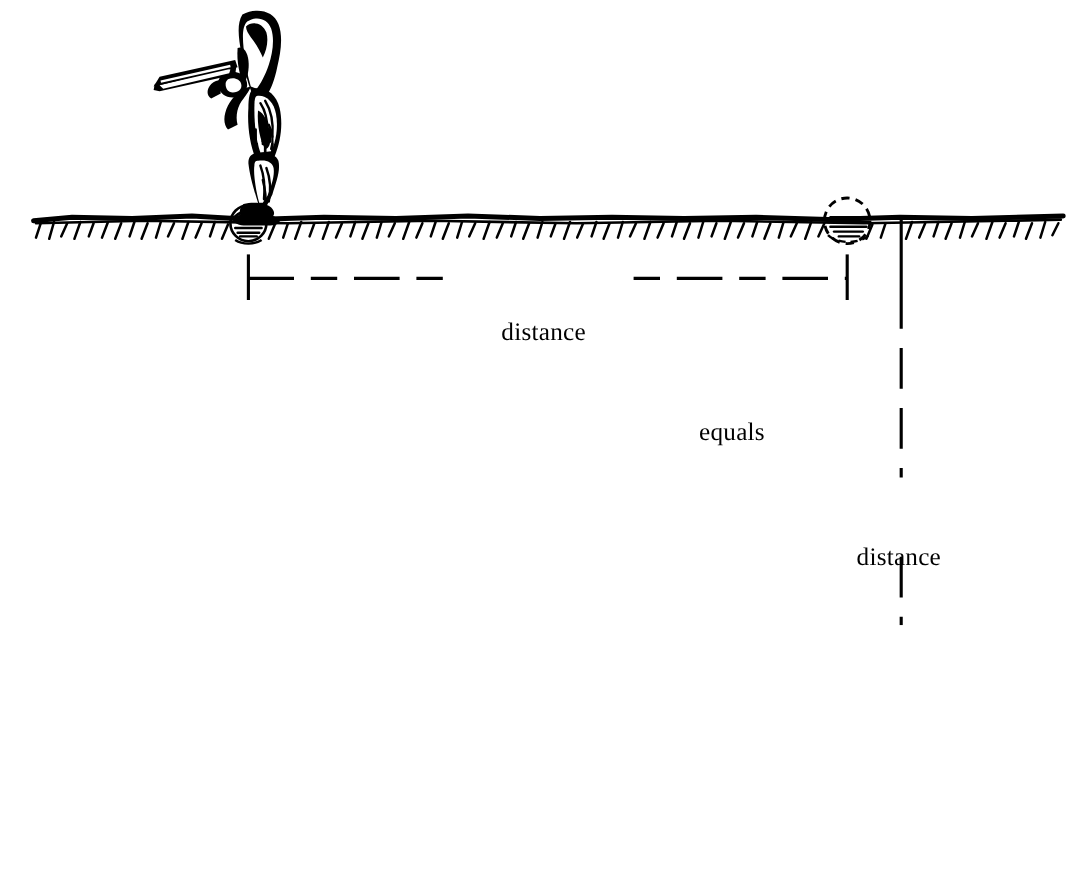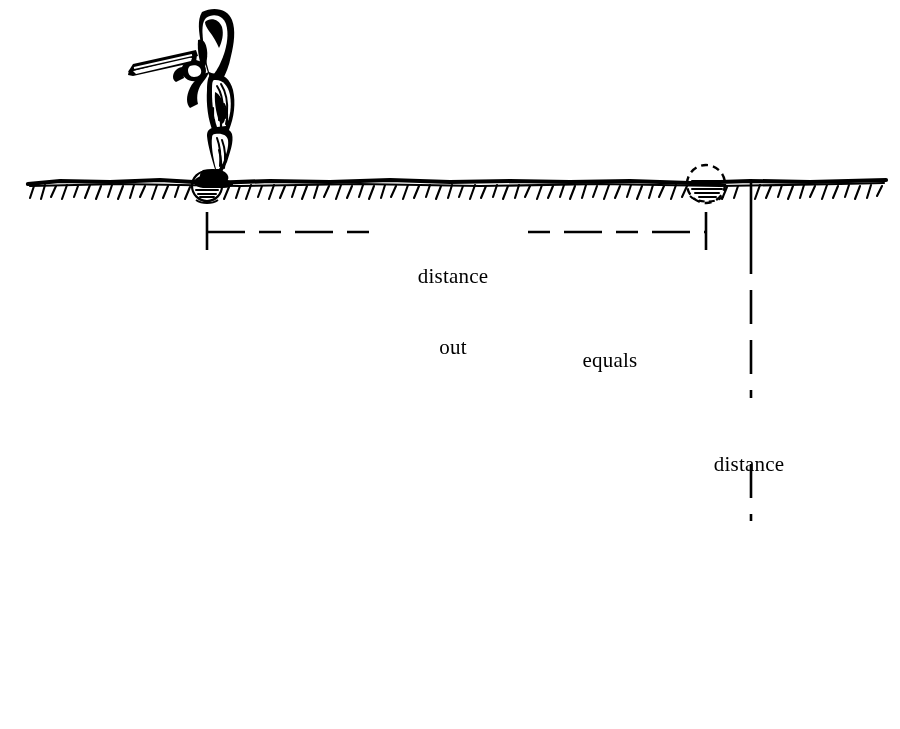--- a/index.html
+++ b/index.html
@@ -283,21 +283,20 @@
         <line x1="689" y1="684" x2="721" y2="684"></line>
         <line x1="693" y1="690" x2="717" y2="690"></line>
       </g>
       <path d="M688,692 C695,700 714,701 724,692" fill="none" stroke="#000000" stroke-width="2.2"></path>
     </g>
 
   </svg>
 
   <div class="fig-label" id="label-distance-out">
     <span class="lbl-line">distance</span>
-    <span class="lbl-line">out</span>
   </div>
 
   <div class="fig-label" id="label-equals">
     <span class="lbl-line">equals</span>
   </div>
 
   <div class="fig-label" id="label-distance-down">
     <span class="lbl-line">distance</span>
   </div>
 

